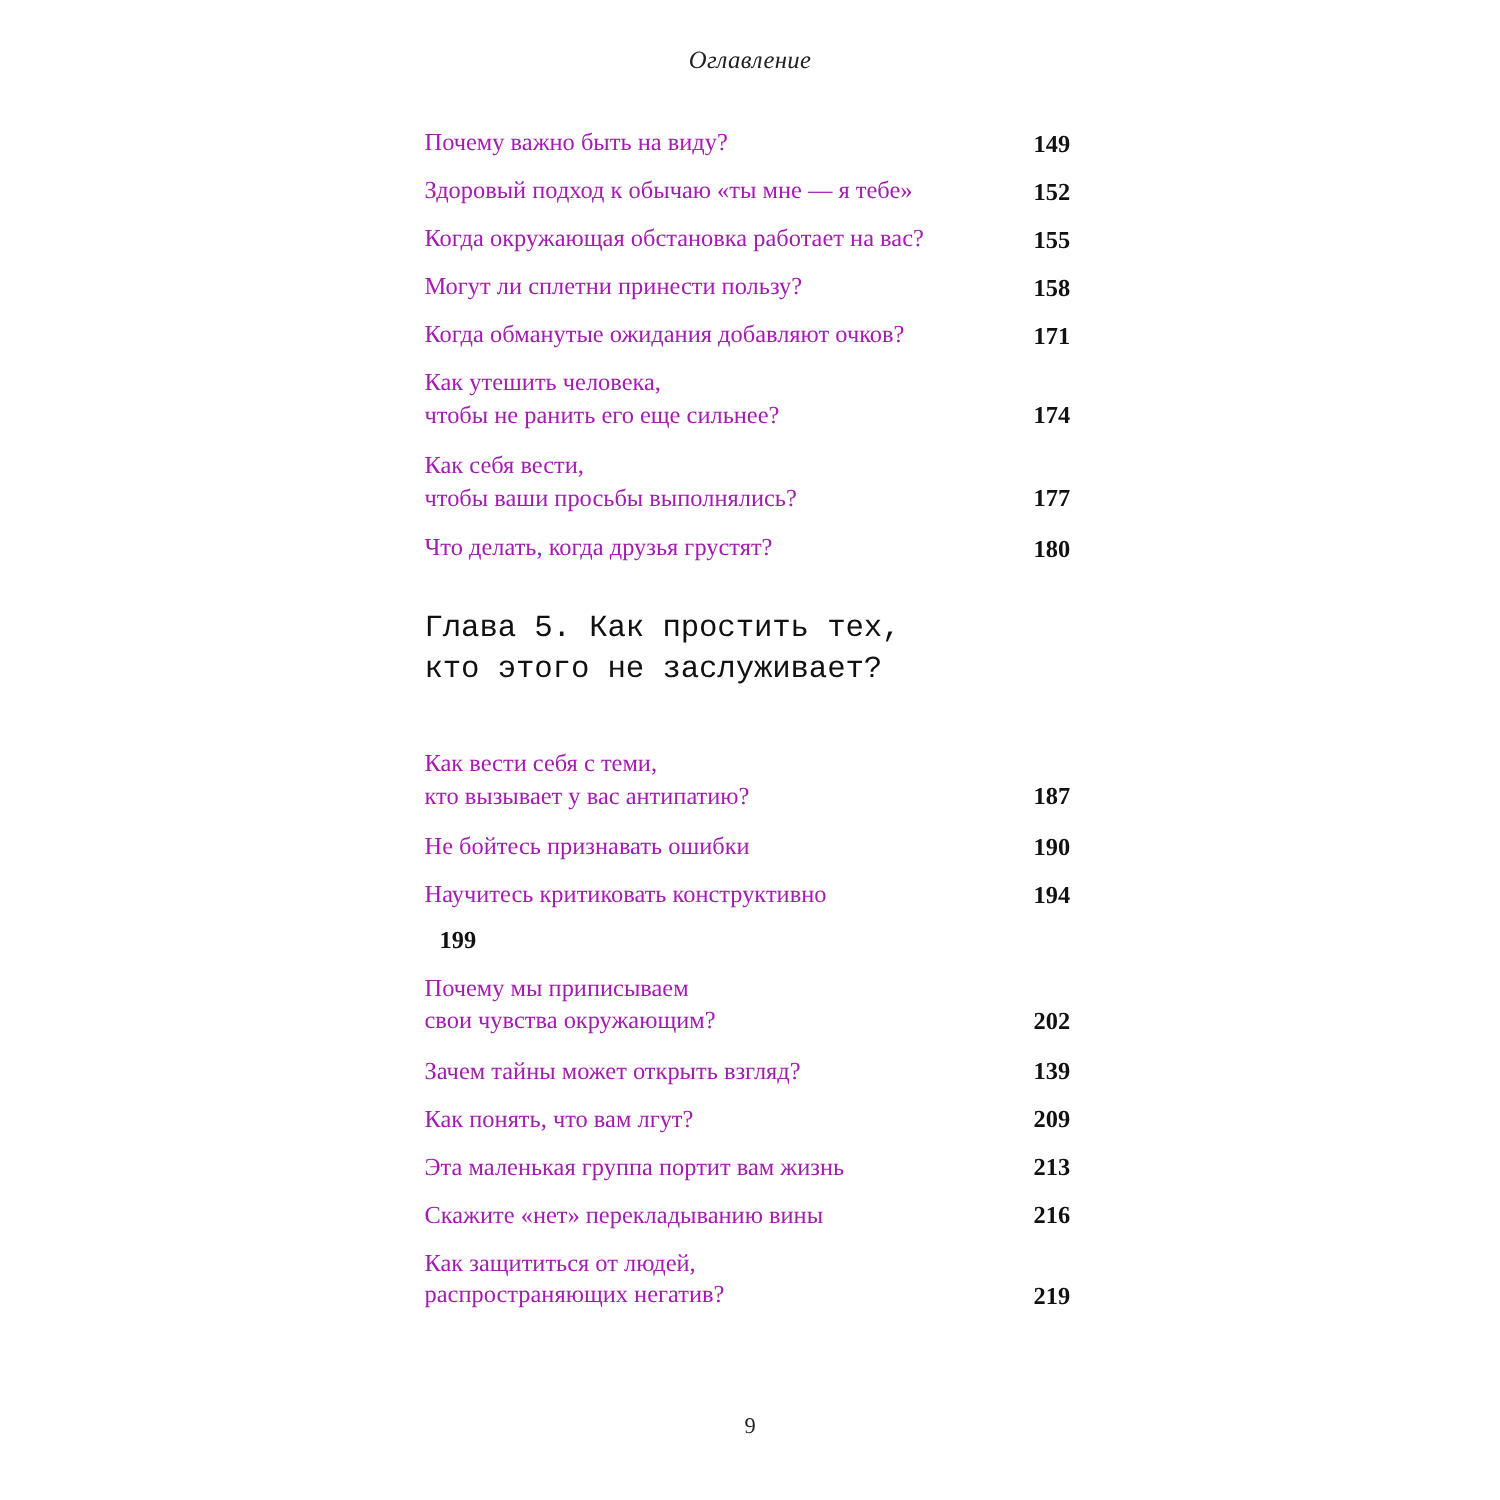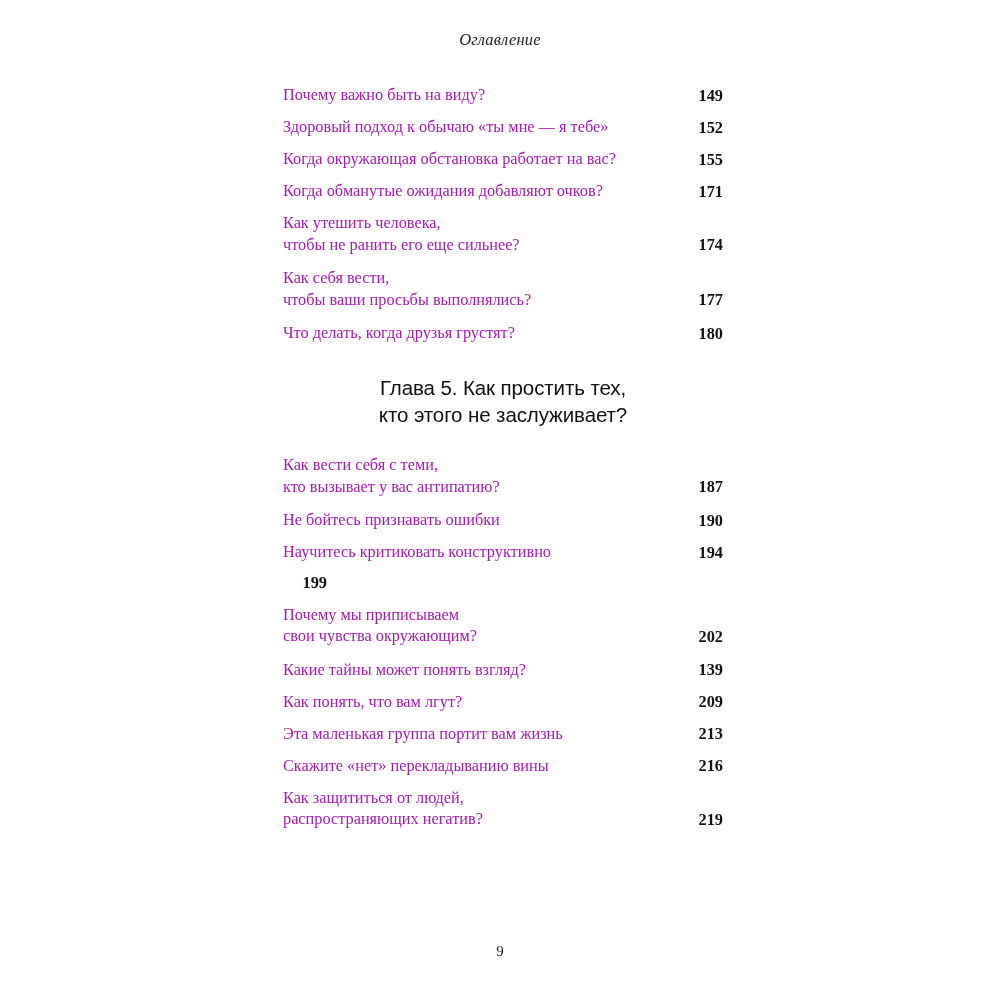--- a/index.html
+++ b/index.html
@@ -50,37 +50,36 @@
     line-height: 1.32;
     color: #a21caf;
     white-space: pre-line;
     max-width: 370px;
   }
   .entry .page-num {
     font-size: 16.3px;
     font-weight: bold;
     color: #111;
     min-width: 34px;
-    text-align: right;
+    text-align: left;
     padding-left: 10px;
     white-space: nowrap;
   }
   .entry.two-line {
     margin-bottom: 12px;
   }
   .chapter-head {
-    font-family: Liberation Sans, sans-serif;
+    font-family: Liberation Mono, monospace;
     font-size: 20.5px;
     line-height: 1.33;
     color: #111;
     white-space: pre-line;
     margin-top: 30px;
-    margin-bottom: 26px;
+    margin-bottom: 38px;
     letter-spacing: -0.1px;
-    text-align: center;
   }
   .folio {
     position: absolute;
     bottom: 40px;
     left: 0;
     width: 1000px;
     text-align: center;
     font-size: 15px;
     color: #222;
   }
@@ -98,20 +97,24 @@
           <div class="title">Почему важно быть на виду?</div>
           <div class="page-num">149</div>
         </div>
         <div class="entry">
           <div class="title">Здоровый подход к обычаю «ты мне — я тебе»</div>
           <div class="page-num">152</div>
         </div>
         <div class="entry">
           <div class="title">Когда окружающая обстановка работает на вас?</div>
           <div class="page-num">155</div>
+        </div>
+        <div class="entry">
+          <div class="title">Могут ли сплетни принести пользу?</div>
+          <div class="page-num">158</div>
         </div>
         <div class="entry">
           <div class="title">Когда обманутые ожидания добавляют очков?</div>
           <div class="page-num">171</div>
         </div>
         <div class="entry two-line">
           <div class="title">Как утешить человека,
 чтобы не ранить его еще сильнее?</div>
           <div class="page-num">174</div>
         </div>
@@ -143,21 +146,21 @@
         </div>
         <div class="entry">
           <div class="page-num">199</div>
         </div>
         <div class="entry two-line">
           <div class="title">Почему мы приписываем
 свои чувства окружающим?</div>
           <div class="page-num">202</div>
         </div>
         <div class="entry">
-          <div class="title">Какие тайны может понять взгляд?</div>
+          <div class="title">Зачем тайны может открыть взгляд?</div>
           <div class="page-num">139</div>
         </div>
         <div class="entry">
           <div class="title">Как понять, что вам лгут?</div>
           <div class="page-num">209</div>
         </div>
         <div class="entry">
           <div class="title">Эта маленькая группа портит вам жизнь</div>
           <div class="page-num">213</div>
         </div>

